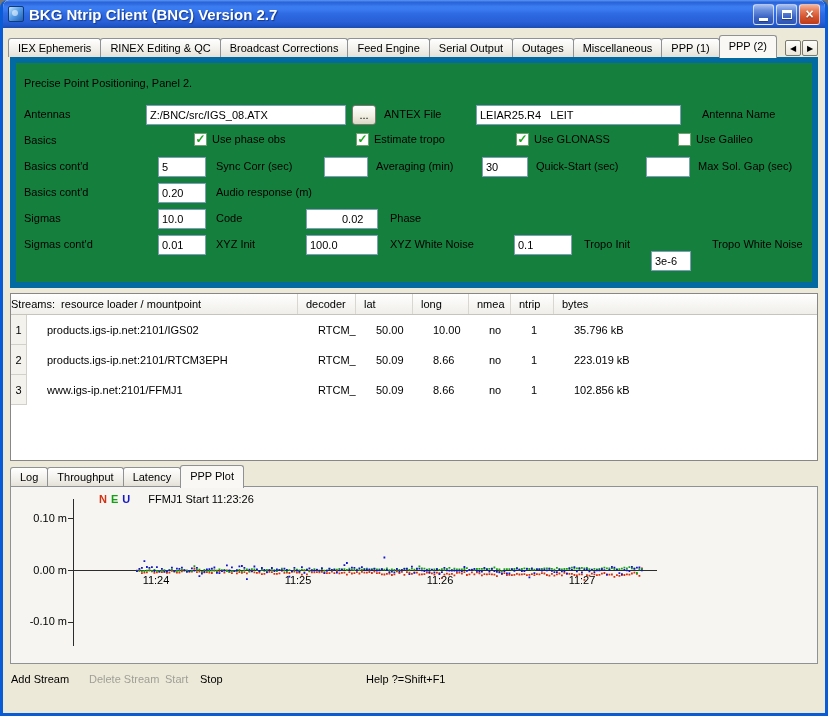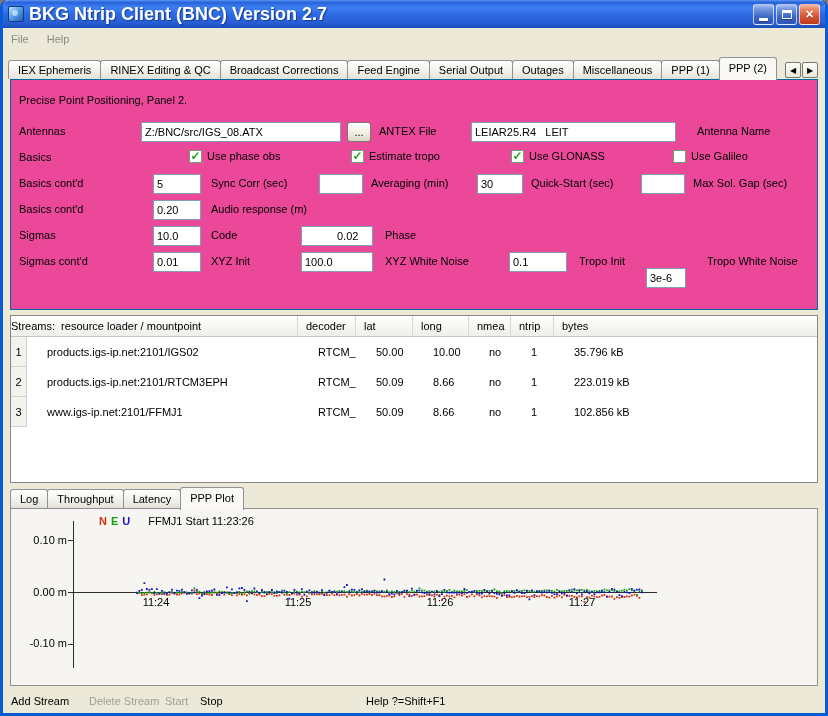--- a/index.html
+++ b/index.html
@@ -13,21 +13,21 @@
   .abs{position:absolute;}
   
   .titlebar{
     position:relative;height:28px;border-radius:6px 6px 0 0;
     background:linear-gradient(180deg,#5a96f2 0%,#2a64dc 8%,#2e6ae0 14%,#3d7df2 24%,#3a7af0 34%,#2f6ce4 48%,#2b64dc 64%,#2a60d8 78%,#2157c8 90%,#1a4eb4 100%);
     display:flex;align-items:center;padding:0 5px;
   }
   .app-icon{width:16px;height:16px;border-radius:2px;border:1px solid #123a7a;
     background:linear-gradient(135deg,#bfe3ff 0%,#5aa0e8 45%,#1d5fb8 100%);margin-right:5px;position:relative;flex:none;}
   .app-icon::after{content:"";position:absolute;left:3px;top:3px;width:6px;height:6px;border-radius:50%;background:rgba(255,255,255,.55);}
-  .title{color:#fff;font-weight:bold;font-size:18px;text-shadow:1px 1px 1px #153c8c;flex:1;white-space:nowrap;}
+  .title{color:#fff;font-weight:bold;font-size:15px;text-shadow:1px 1px 1px #153c8c;flex:1;white-space:nowrap;}
   .winbtns{display:flex;gap:2px;}
   .wbtn{width:21px;height:21px;border-radius:3px;border:1px solid rgba(255,255,255,.65);
     display:flex;align-items:center;justify-content:center;padding:0;cursor:default;
     background:linear-gradient(180deg,#a8c0f4 0%,#6d92dd 25%,#3c64c4 65%,#2f55b2 100%);}
   .wbtn.close{background:linear-gradient(180deg,#f2b5a0 0%,#e8825f 25%,#d6542f 62%,#bc3a18 100%);}
   .glyph-min{width:9px;height:3px;background:#fff;margin-top:10px;box-shadow:0 1px 1px rgba(0,0,0,.35);}
   .glyph-max{width:10px;height:9px;border:1px solid #fff;border-top-width:3px;box-shadow:0 1px 1px rgba(0,0,0,.3);}
   .glyph-close{color:#fff;font-size:14px;font-weight:bold;line-height:1;text-shadow:0 1px 1px rgba(0,0,0,.4);}
   
   .menubar{height:22px;display:flex;align-items:center;padding-left:8px;gap:18px;color:#8b8b84;}
@@ -39,21 +39,21 @@
   .tab{
     height:19px;line-height:18px;padding:0 9px;margin-bottom:1px;white-space:nowrap;cursor:default;
     background:linear-gradient(180deg,#ffffff 0%,#f2f1ec 55%,#e4e1d7 100%);
     border:1px solid #8f9295;border-bottom:0;border-radius:3px 3px 0 0;
   }
   .tab + .tab{margin-left:-1px;}
   .tab.selected{height:23px;line-height:21px;margin-bottom:0;background:#f9f8f5;position:relative;z-index:4;}
   .scrollbtn{width:16px;height:16px;border:1px solid #7a7a6e;border-radius:2px;padding:0;
     background:linear-gradient(180deg,#fdfdfb,#e9e6d8);font-size:8px;line-height:13px;text-align:center;color:#000;}
   
-  .panel{background:#ec4899;border:1px solid #0369a1;z-index:1;}
+  .panel{background:#15803d;border:6px solid #0369a1;z-index:1;}
   .lbl{position:absolute;white-space:nowrap;}
   .fld{position:absolute;height:20px;border:1px solid #7f9db9;background:#fff;
     font-family:"Liberation Sans",sans-serif;font-size:11px;padding:0 3px;}
   .btn-browse{position:absolute;width:24px;height:20px;border:1px solid #7a7a6e;border-radius:3px;
     background:linear-gradient(180deg,#ffffff,#f1efe2 55%,#dcd8c8);font-size:11px;line-height:14px;text-align:center;padding:0;}
   .cbwrap{position:absolute;display:flex;align-items:center;gap:5px;height:14px;cursor:default;}
   .cb{width:13px;height:13px;background:#fff;border:1px solid #71a171;flex:none;display:flex;align-items:center;justify-content:center;}
   .cb i{font-style:normal;color:#1ca81c;font-weight:bold;font-size:12px;line-height:11px;}
   
   .streams{background:#fff;border:1px solid #87878a;overflow:hidden;}
@@ -93,24 +93,20 @@
         </button>
       <button class="wbtn">
           <span class="glyph-max"></span>
         </button>
       <button class="wbtn close">
           <span class="glyph-close">×</span>
         </button>
     </span>
   </div>
 
-  <div class="menubar">
-    <span class="menu-item">File</span>
-    <span class="menu-item">Help</span>
-  </div>
 
   <div class="client">
 
     <div class="tabstrip abs" style="left:5px;top:6px;height:24px;">
       <span class="tab">IEX Ephemeris</span>
       <span class="tab">RINEX Editing &amp; QC</span>
       <span class="tab">Broadcast Corrections</span>
       <span class="tab">Feed Engine</span>
       <span class="tab">Serial Output</span>
       <span class="tab">Outages</span>

